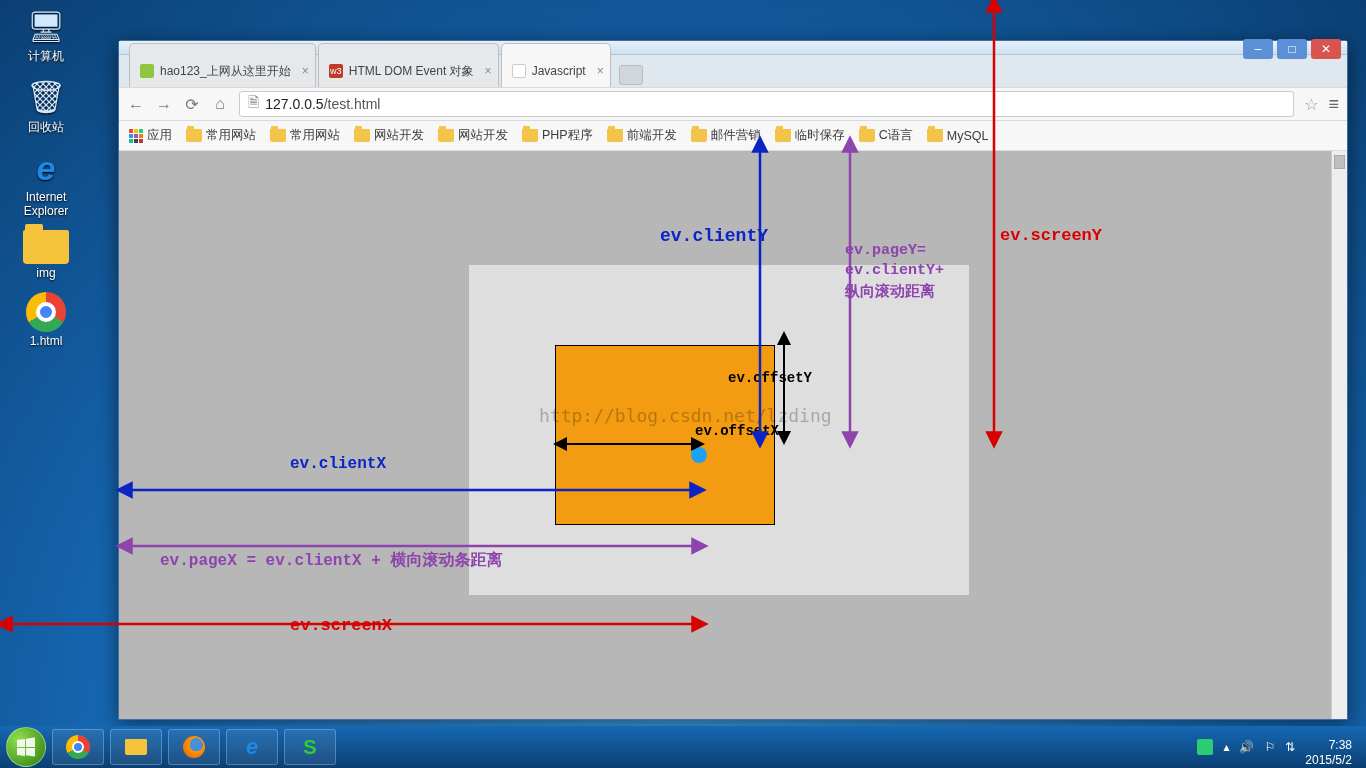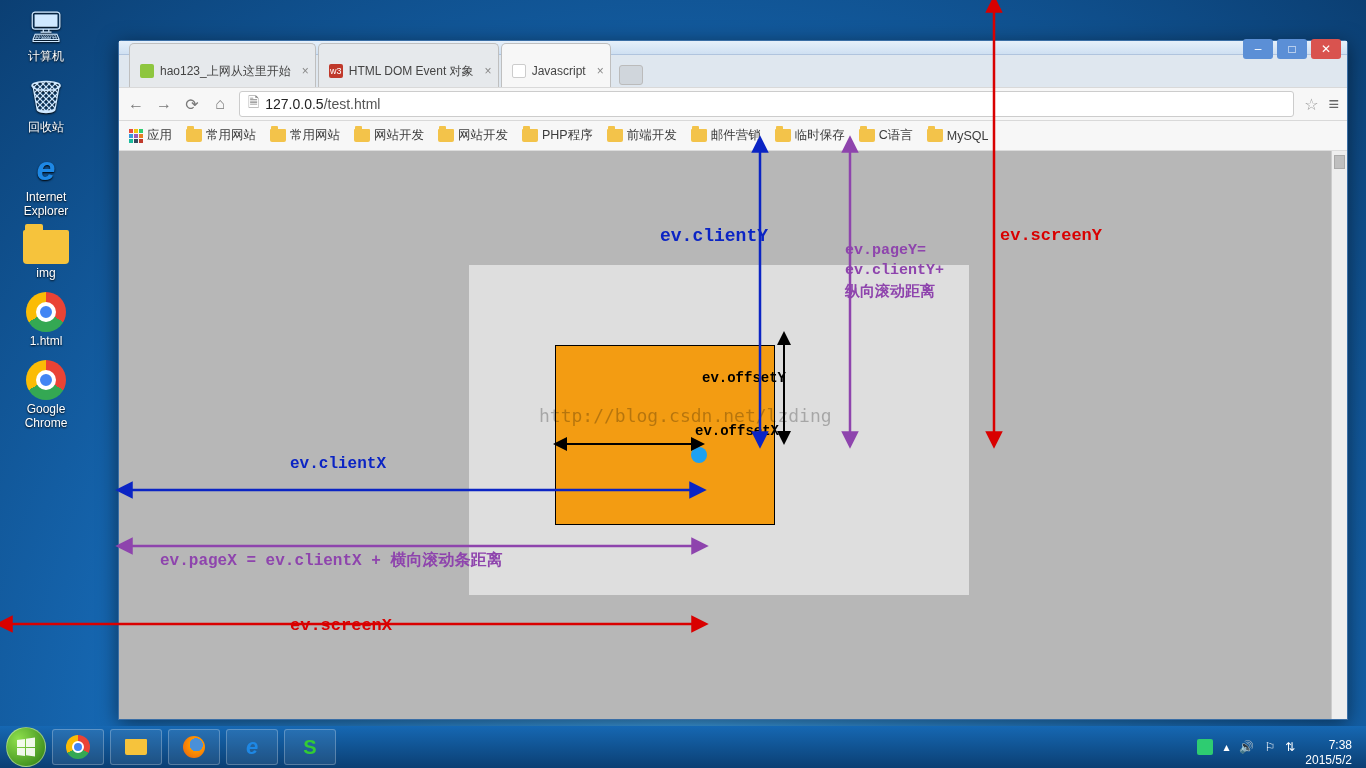--- a/index.html
+++ b/index.html
@@ -116,25 +116,20 @@
       <div>Explorer</div>
     </div>
   <div class="di">
       <div class="glyph folder"></div>
       <div>img</div>
     </div>
   <div class="di">
       <div class="glyph chrome"></div>
       <div>1.html</div>
     </div>
-  <div class="di">
-      <div class="glyph chrome"></div>
-      <div>Google</div>
-      <div>Chrome</div>
-    </div>
 </div>
 
 <div class="browser">
   <div class="titlebar">
     <div class="winbtns">
       <div class="wb min">–</div>
       <div class="wb max">□</div>
       <div class="wb close">✕</div>
     </div>
   </div>
@@ -233,21 +228,21 @@
     <div class="card"></div>
     <div class="orange"></div>
     <div class="dot" style="left:572px; top:296px;"></div>
     <div class="watermark" style="left:420px; top:254px;">http://blog.csdn.net/lzding</div>
     <div class="scrollbar">
         <div class="thumb"></div>
       </div>
   </div>
 </div>
 
-<div class="lbl black" style="left:702px; top:370px; font-size:14px;">ev.offsetY</div>
+<div class="lbl black" style="left:728px; top:370px; font-size:14px;">ev.offsetY</div>
 <div class="lbl black" style="left:695px; top:423px; font-size:14px;">ev.offsetX</div>
 <div class="lbl blue" style="left:660px; top:226px; font-size:18px;">ev.clientY</div>
 <div class="lbl blue" style="left:290px; top:455px; font-size:16px;">ev.clientX</div>
 <div class="lbl purple" style="left:845px; top:242px; font-size:15px;">ev.pageY=</div>
 <div class="lbl purple" style="left:845px; top:262px; font-size:15px;">ev.clientY+</div>
 <div class="lbl purple" style="left:845px; top:282px; font-size:15px;">纵向滚动距离</div>
 <div class="lbl purple" style="left:160px; top:550px; font-size:16px;">ev.pageX = ev.clientX + 横向滚动条距离</div>
 <div class="lbl red" style="left:1000px; top:226px; font-size:17px;">ev.screenY</div>
 <div class="lbl red" style="left:290px; top:616px; font-size:17px;">ev.screenX</div>
 

